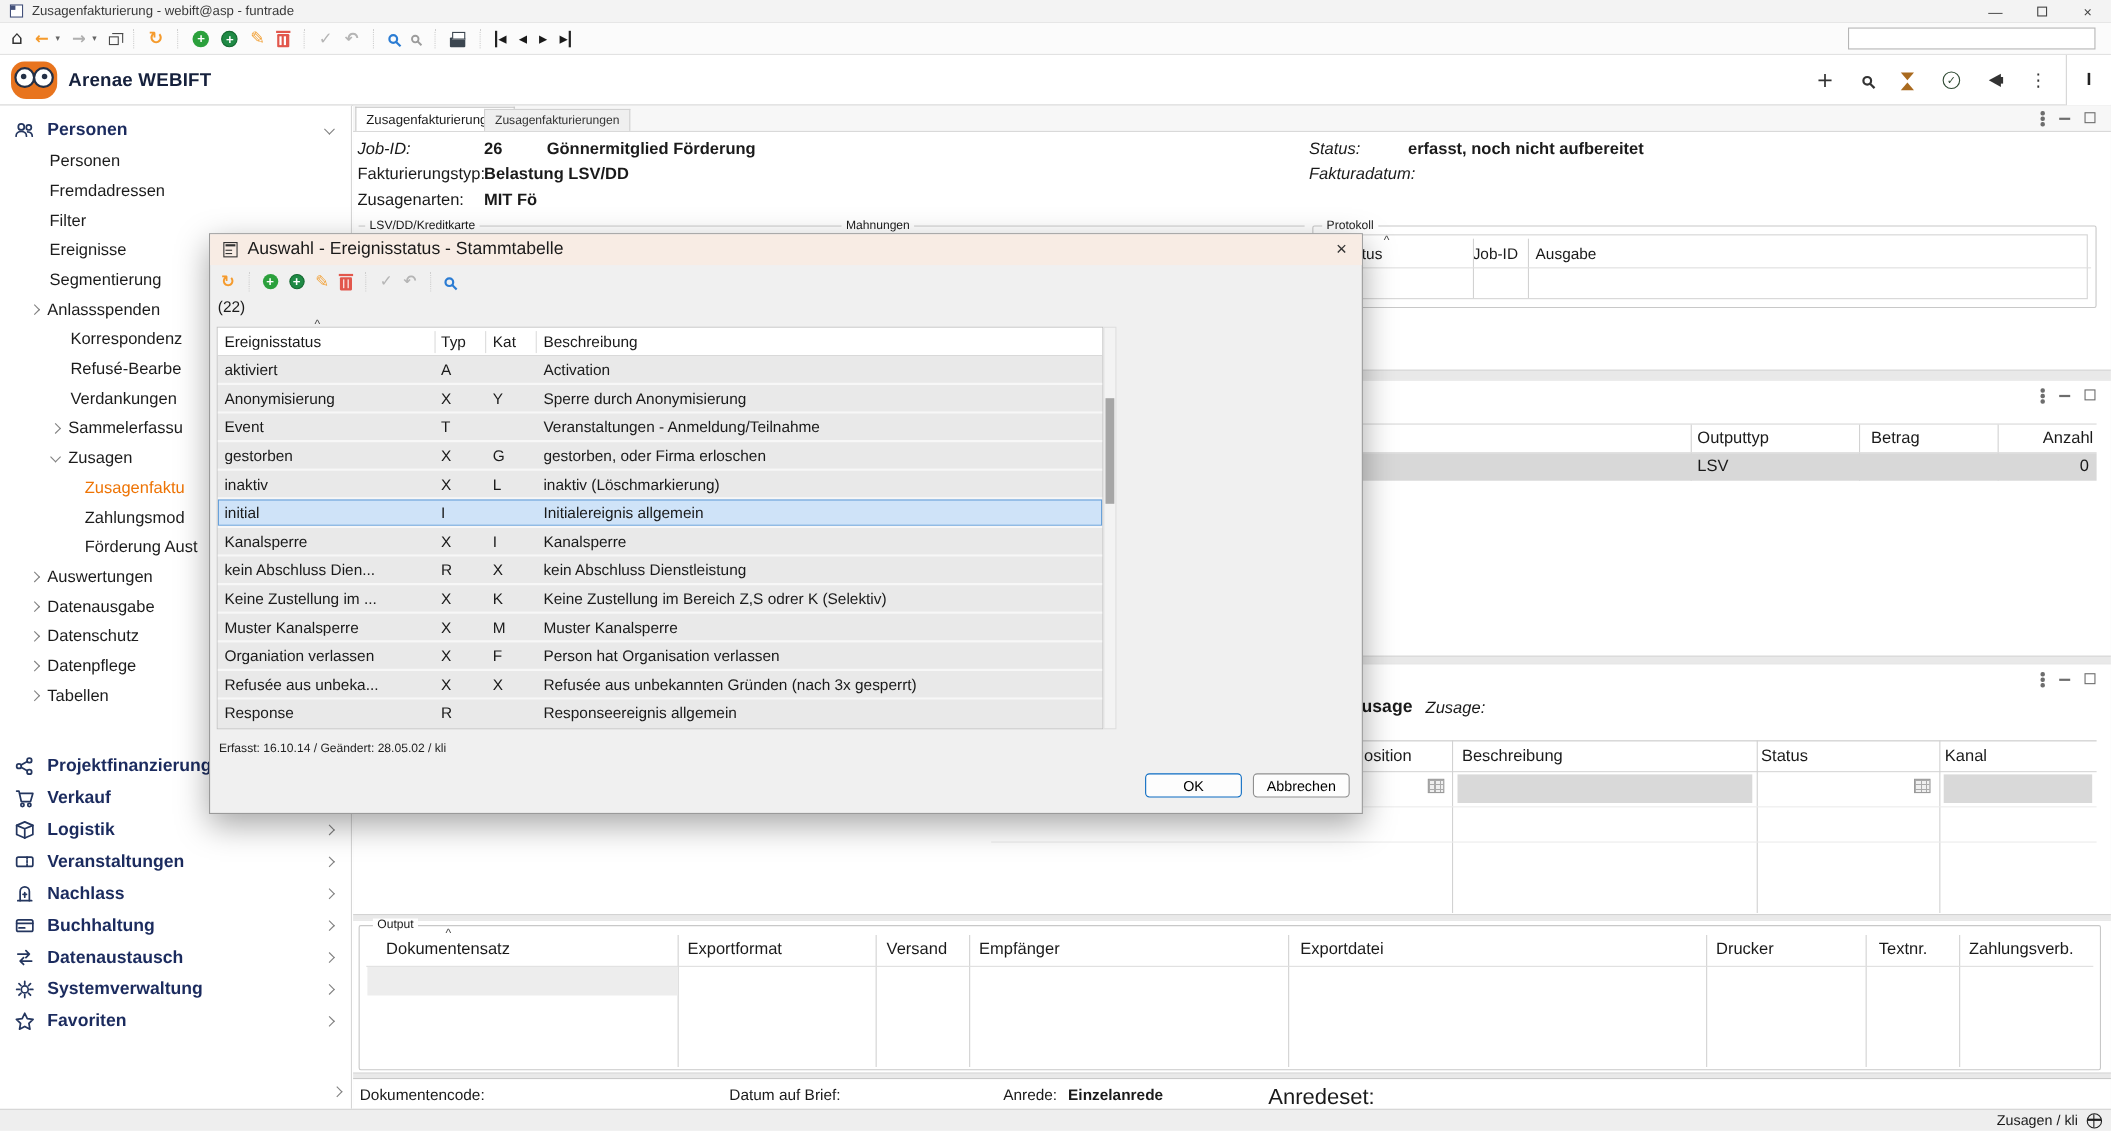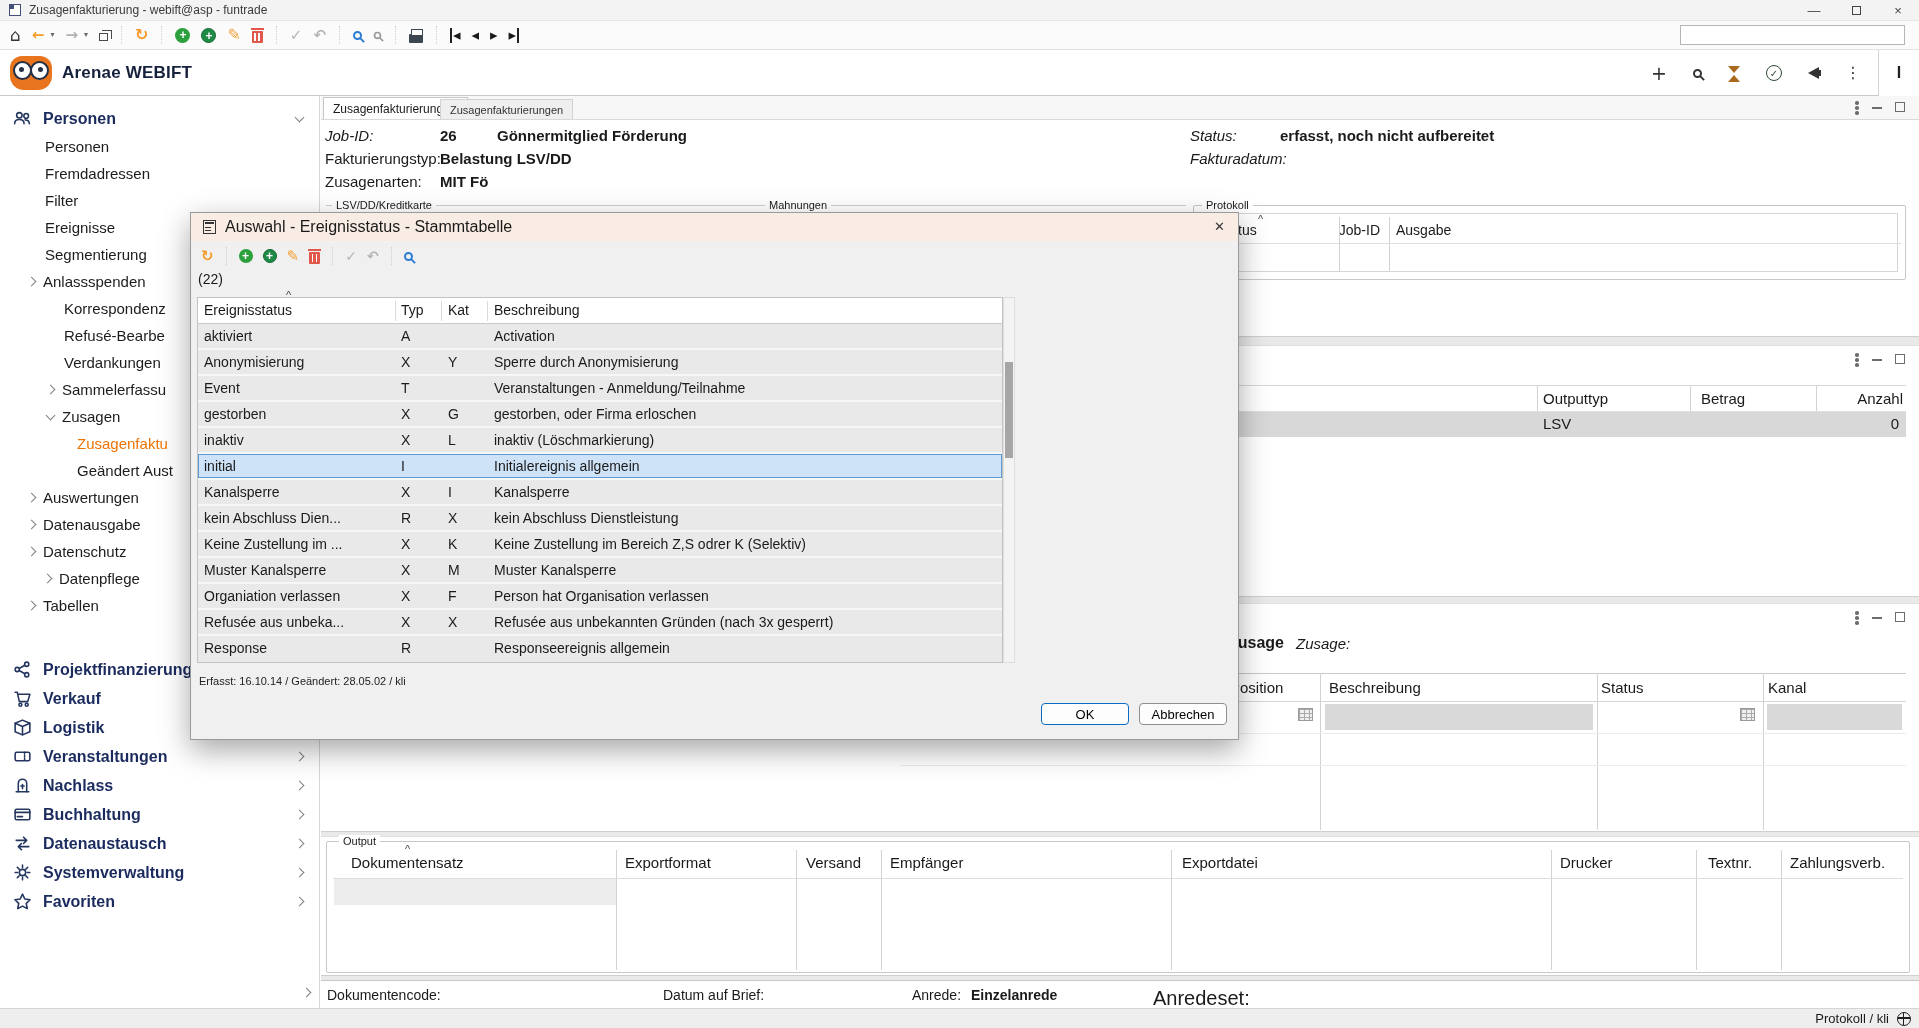--- a/index.html
+++ b/index.html
@@ -246,35 +246,38 @@
         <span>Sammelerfassu</span>
       </div>
       <div class="side-item" style="padding-left: 47px;">
         <span class="chev down" style="margin-right:8px"></span>
         <span>Zusagen</span>
       </div>
       <div class="side-item active" style="padding-left: 77px;">
         <span>Zusagenfaktu</span>
       </div>
       <div class="side-item" style="padding-left: 77px;">
-        <span>Geändert Aust</span>
+        <span>Zahlungsmod</span>
+      </div>
+      <div class="side-item" style="padding-left: 77px;">
+        <span>Förderung Aust</span>
       </div>
       <div class="side-item" style="padding-left: 28px;">
         <span class="chev right" style="margin-right:8px"></span>
         <span>Auswertungen</span>
       </div>
       <div class="side-item" style="padding-left: 28px;">
         <span class="chev right" style="margin-right:8px"></span>
         <span>Datenausgabe</span>
       </div>
       <div class="side-item" style="padding-left: 28px;">
         <span class="chev right" style="margin-right:8px"></span>
         <span>Datenschutz</span>
       </div>
-      <div class="side-item" style="padding-left: 44px;">
+      <div class="side-item" style="padding-left: 28px;">
         <span class="chev right" style="margin-right:8px"></span>
         <span>Datenpflege</span>
       </div>
       <div class="side-item" style="padding-left: 28px;">
         <span class="chev right" style="margin-right:8px"></span>
         <span>Tabellen</span>
       </div>
       <div class="spacer34"></div>
       <div class="side-header">
         <svg viewBox="0 0 20 20">
@@ -472,21 +475,21 @@
     <span class="abs" style="left:342px;top:6px;font-size:14px">Datum auf Brief:</span>
     <span class="abs" style="left:591px;top:6px;font-size:14px">Anrede:</span>
     <span class="abs bold" style="left:650px;top:6px;font-size:14px">Einzelanrede</span>
     <span class="abs" style="left:832px;top:6px;font-size:20px">Anredeset:</span>
   </div>
 </div>
 
 <span class="chev right abs" style="left:303px;top:989px;z-index:5"></span>
 
 <div id="statusbar">
-  <span>Protokoll / kli</span>
+  <span>Zusagen / kli</span>
   <span class="globe"></span>
 </div>
 
 <div id="dialog">
   <div id="dlg-title">
     <span class="dlgico"></span>
     <span class="t">Auswahl - Ereignisstatus - Stammtabelle</span>
     <span id="dlg-close">✕</span>
   </div>
   <div id="dlg-toolbar">

